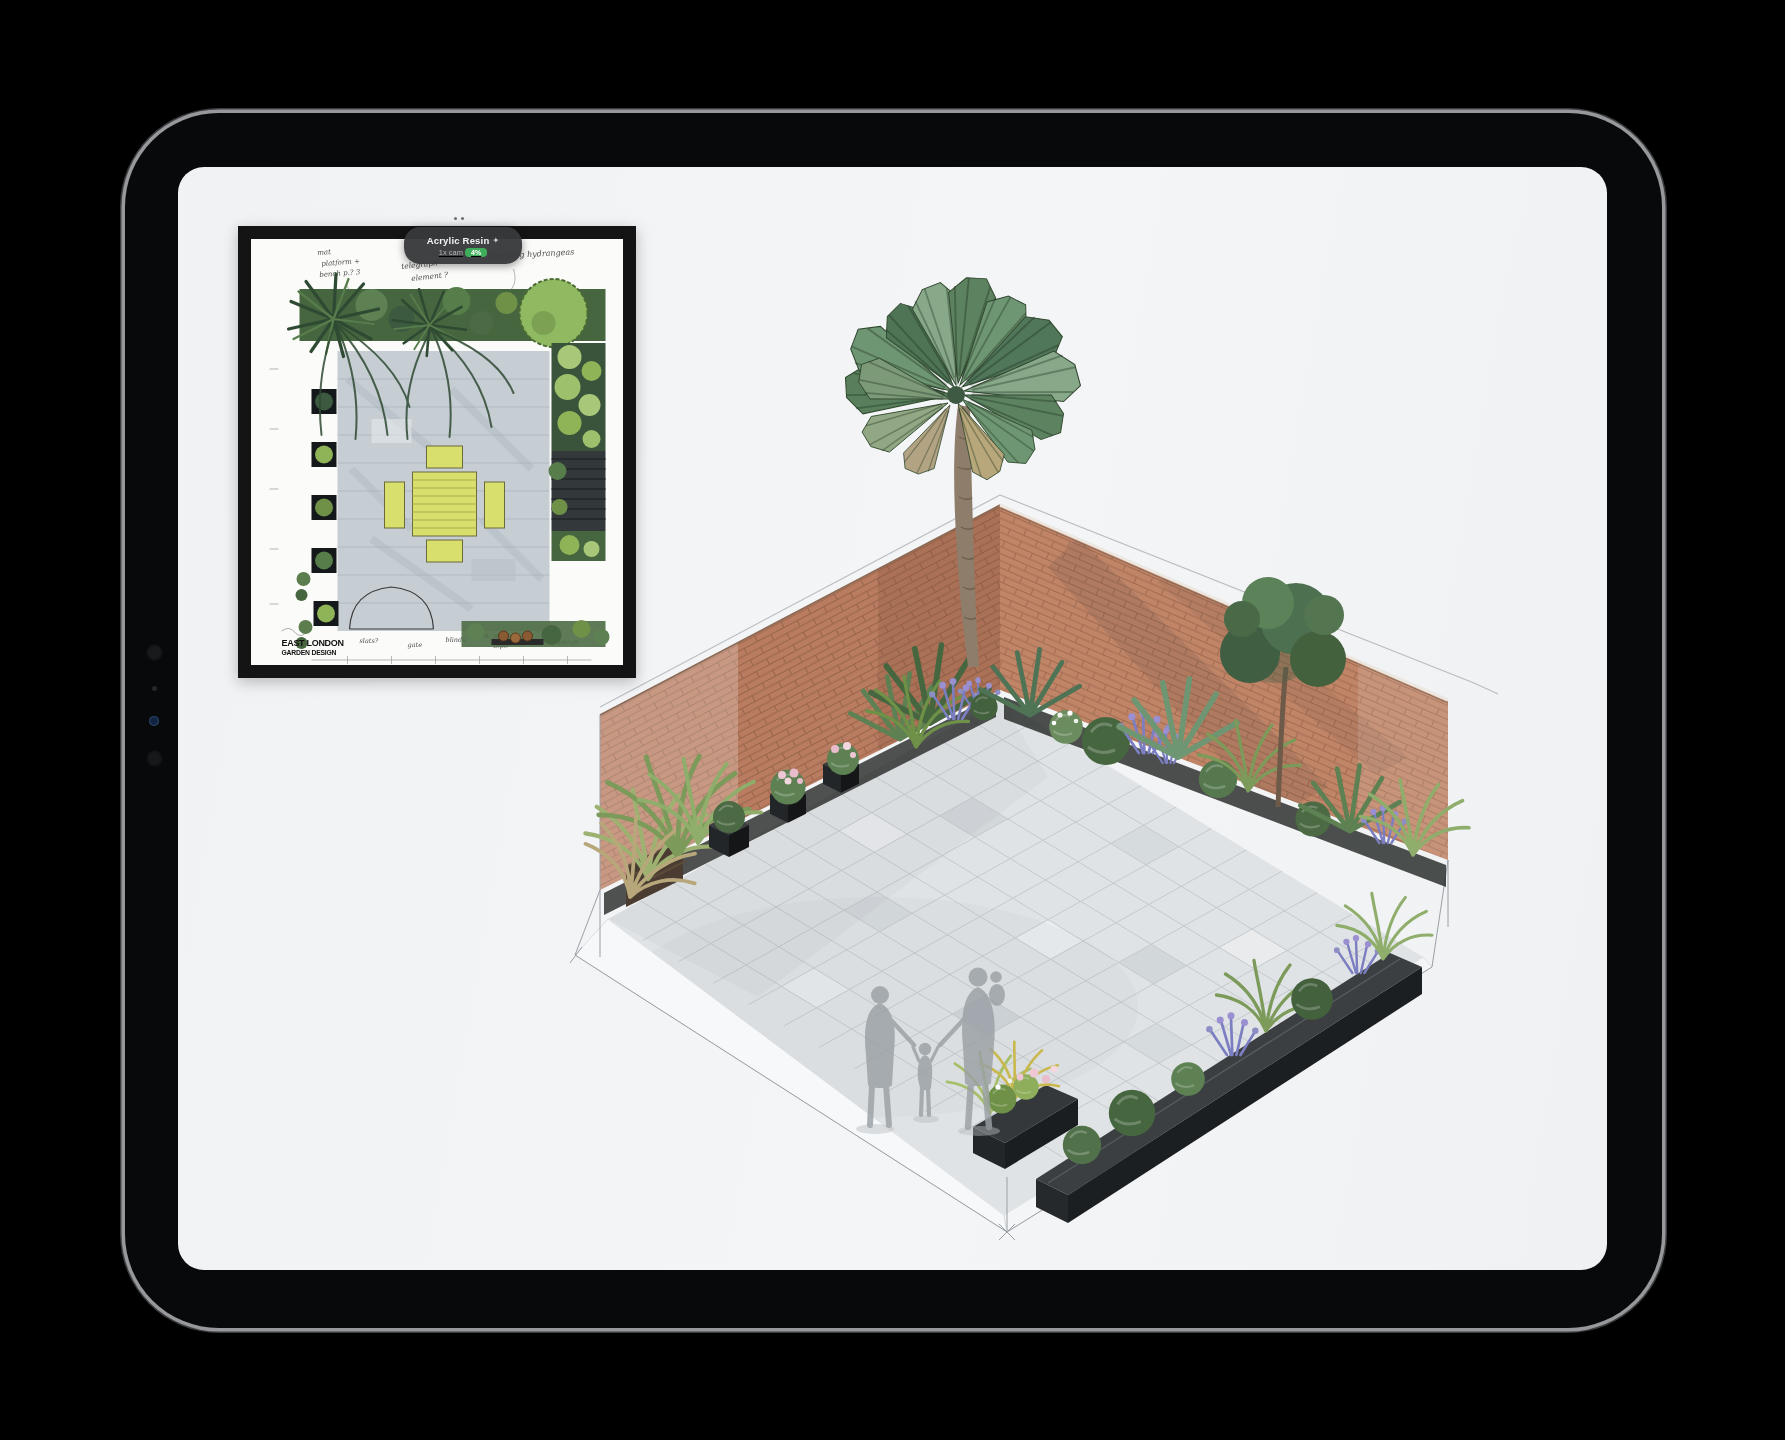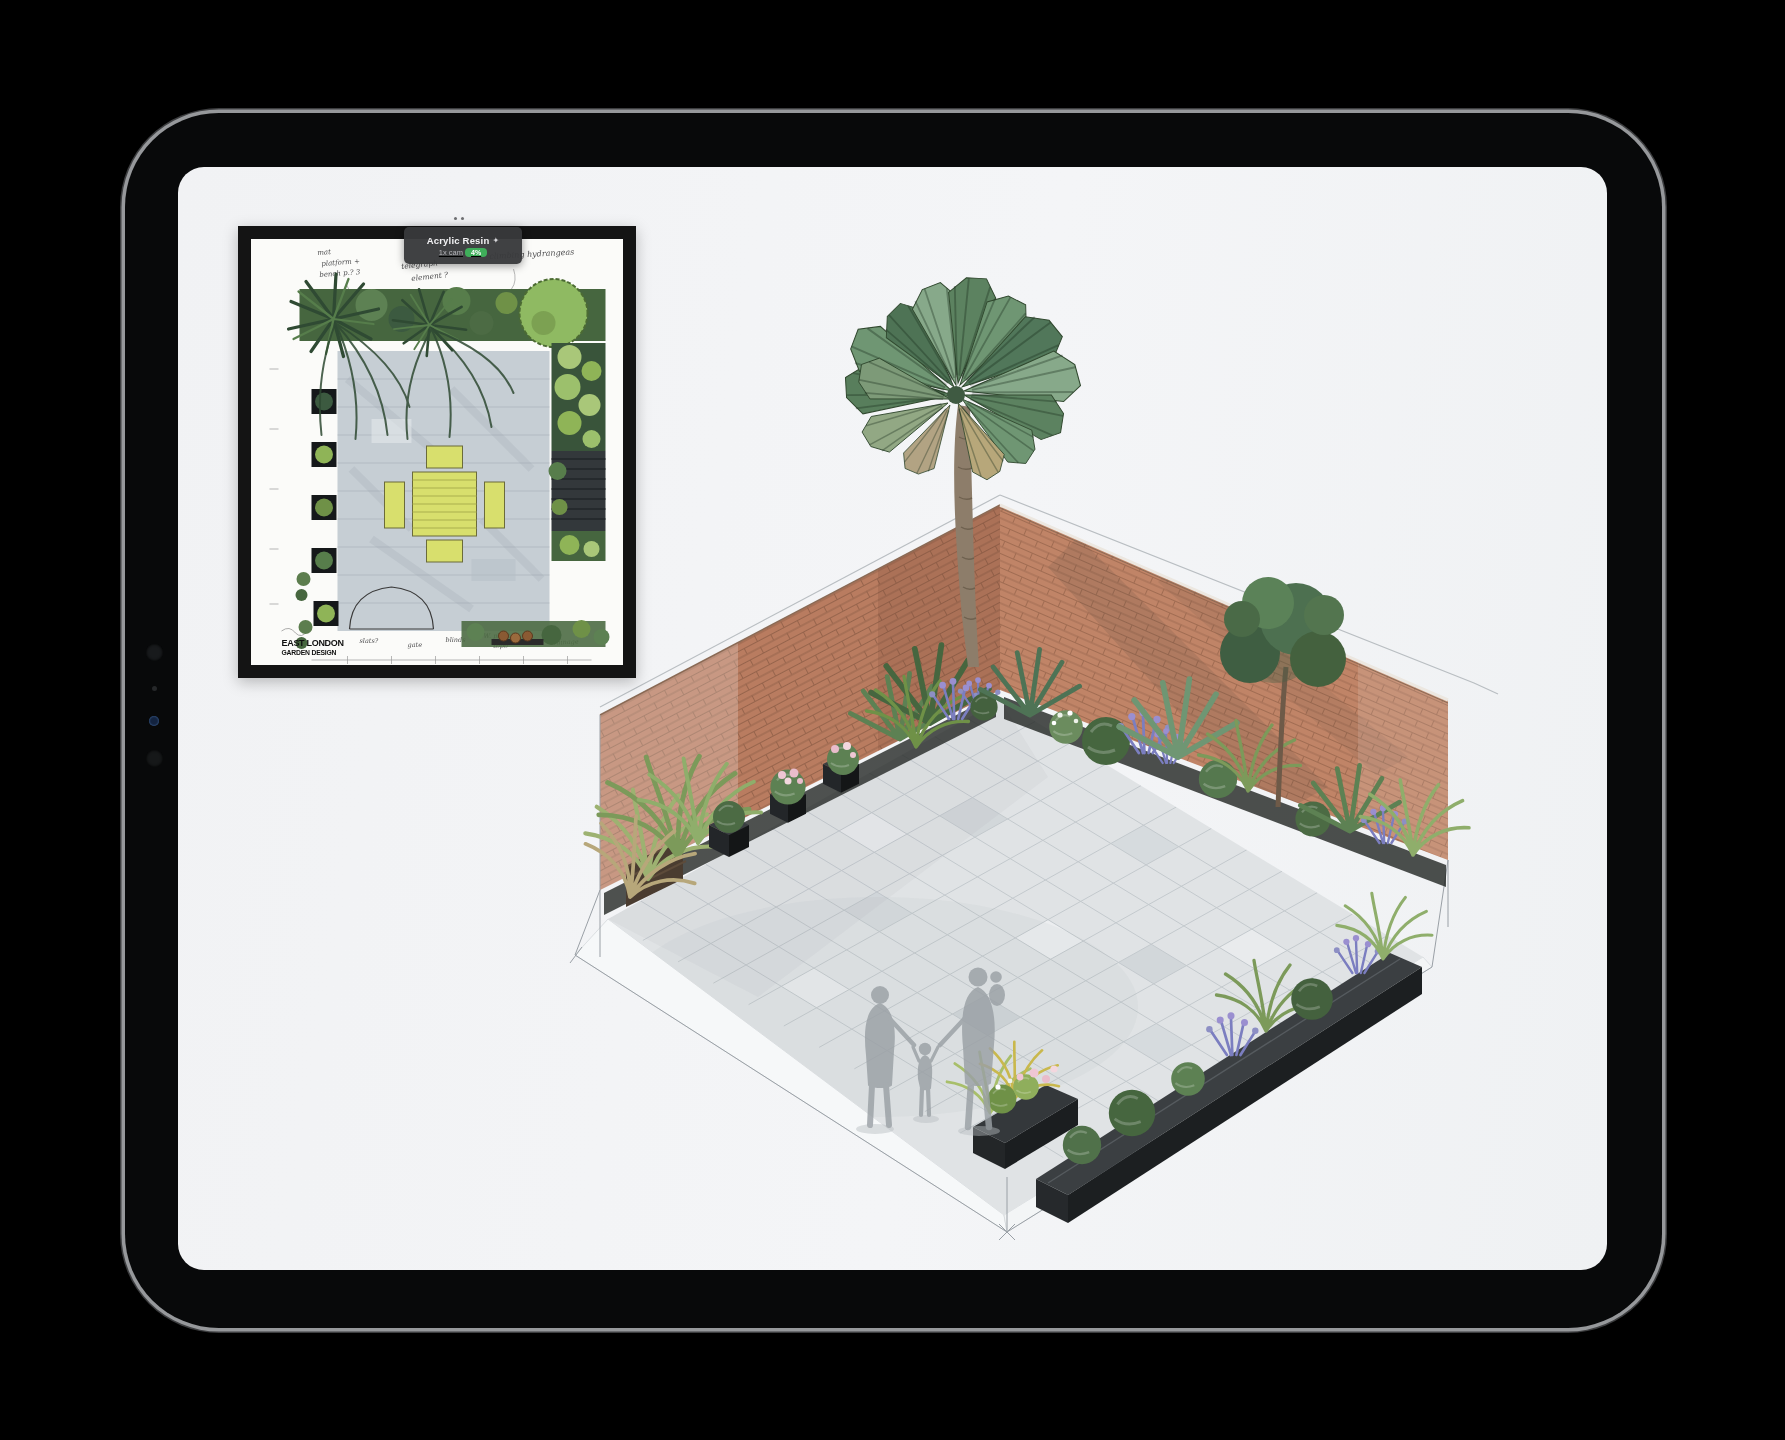--- a/index.html
+++ b/index.html
@@ -15,21 +15,21 @@
   .cam-d{left:21px;top:637px;width:17px;height:17px;background:#161819;box-shadow:inset 0 0 3px #000;}
   .screen{position:absolute;left:53px;top:54px;width:1429px;height:1103px;border-radius:26px;
           background:linear-gradient(100deg,#f1f2f4 0%,#f4f5f7 55%,#eff1f3 100%);overflow:hidden;}
   svg{display:block;}
   .garden{position:absolute;left:0;top:0;}
   .plan-frame{position:absolute;left:60px;top:59px;width:372px;height:426px;
               border:13px solid #141414;background:#fbfbf9;box-shadow:0 4px 14px rgba(0,0,0,.25);}
   .plan-frame svg{width:100%;height:100%;}
   .hnote{font-family:"DejaVu Serif",serif;font-style:italic;fill:#4d4d4f;}
   .ttl{font-family:"Liberation Sans",sans-serif;font-weight:700;fill:#101010;}
-  .badge{position:absolute;left:226px;top:60px;width:118px;height:37px;border-radius:5px;
+  .badge{position:absolute;left:226px;top:60px;width:118px;height:37px;border-radius:16px;
          background:rgba(56,57,59,.96);display:flex;flex-direction:column;align-items:center;
          justify-content:center;gap:2px;box-shadow:0 2px 8px rgba(0,0,0,.4);}
   .badge-title{color:#f2f2f4;font-size:9.5px;font-weight:700;letter-spacing:.2px;display:flex;gap:3px;align-items:center;}
   .badge-ic{font-size:8px;color:#d8d8dc;font-weight:400;}
   .badge-sub{display:flex;align-items:center;gap:2px;text-decoration:underline;}
   .badge-sub .lbl{color:#b4b4b9;font-size:7.5px;}
   .badge-tag{background:#3fae5a;color:#fff;font-size:7px;font-weight:700;
              padding:1px 6px;border-radius:4px;line-height:1;}
   .handle-dots{position:absolute;left:276px;top:50px;display:flex;gap:4px;}
   .handle-dots i{width:3px;height:3px;border-radius:50%;background:#6d6e71;}

